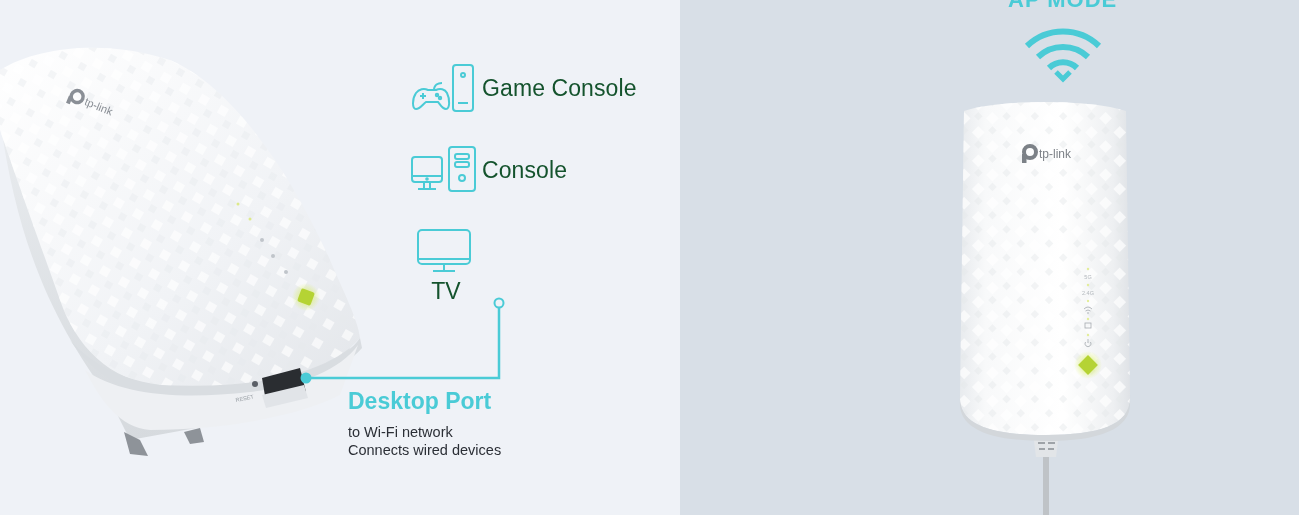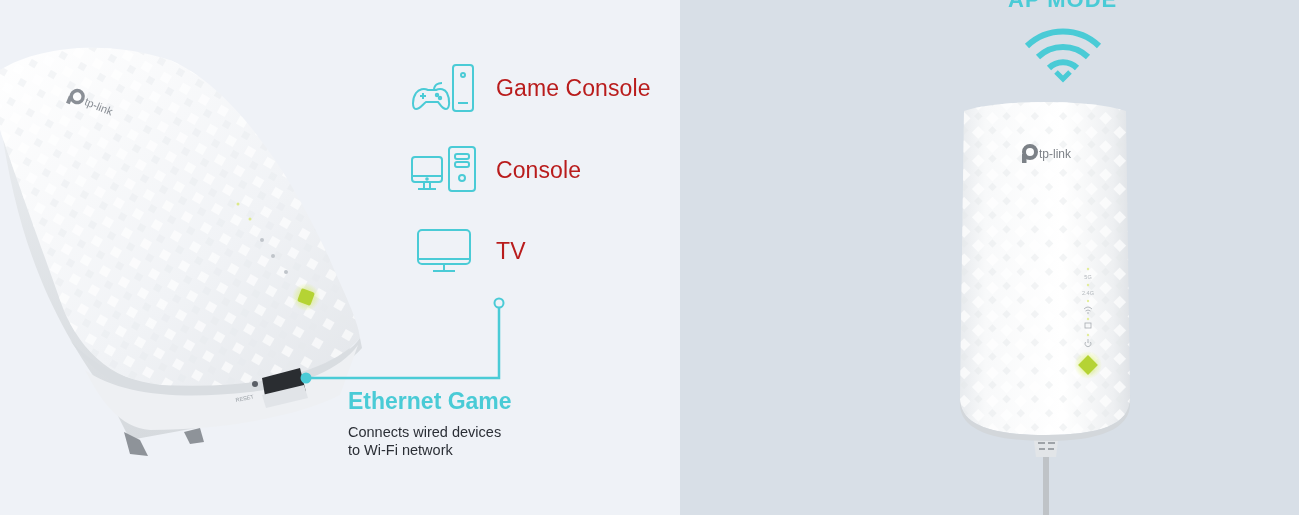--- a/index.html
+++ b/index.html
@@ -7,21 +7,21 @@
   body { font-family: "Liberation Sans", "DejaVu Sans", sans-serif; position: relative; background: #eff2f7; }
   .panel-left { position: absolute; left: 0; top: 0; width: 680px; height: 515px; background: #eff2f7; overflow: hidden; }
   .panel-right { position: absolute; left: 680px; top: 0; width: 619px; height: 515px; background: #d8dfe7; overflow: hidden; }
 
   
   .dev-left { position: absolute; left: 0; top: 0; width: 400px; height: 515px; }
 
   
   .dev-item { position: absolute; left: 410px; display: flex; align-items: center; }
   .dev-item .ico { width: 68px; height: 54px; display: flex; align-items: center; justify-content: flex-start; }
-  .dev-item .lbl { font-size: 23px; color: #b91c1c; margin-left: 18px; letter-spacing: 0.1px; }
+  .dev-item .lbl { font-size: 23px; color: #14532d; margin-left: 4px; letter-spacing: 0.1px; }
 
   
   .callout-svg { position: absolute; left: 0; top: 0; }
   .eth-title { position: absolute; left: 348px; top: 388px; font-size: 23px; font-weight: bold; color: #4acbd6; }
   .eth-desc { position: absolute; left: 348px; top: 423px; font-size: 14.5px; color: #2b2f36; line-height: 18px; width: 200px; }
 
   
   .ap-title { position: absolute; left: 328px; top: -13px; font-size: 22px; font-weight: bold; color: #4acbd6; letter-spacing: 1px; }
   .wifi-icon { position: absolute; left: 343px; top: 24px; }
   .dev-right { position: absolute; left: 270px; top: 95px; }
@@ -121,36 +121,36 @@
         <line x1="8" y1="44" x2="26" y2="44"></line>
         <rect x="39" y="2" width="26" height="44" rx="3"></rect>
         <rect x="45" y="9" width="14" height="5" rx="2"></rect>
         <rect x="45" y="17" width="14" height="5" rx="2"></rect>
         <circle cx="52" cy="33" r="3"></circle>
       </svg>
     </div>
     <span class="lbl">Console</span>
   </div>
 
-  <div class="dev-item" style="top:224px;">
+  <div class="dev-item" style="top:224px;flex-direction:column;">
     <div class="ico">
       <svg width="68" height="50" viewBox="0 0 68 50" fill="none" stroke="#4acbd6" stroke-width="2">
         <rect x="8" y="4" width="52" height="34" rx="4"></rect>
         <line x1="8" y1="33" x2="60" y2="33"></line>
         <line x1="34" y1="38" x2="34" y2="44"></line>
         <line x1="23" y1="45" x2="45" y2="45"></line>
       </svg>
     </div>
     <span class="lbl">TV</span>
   </div>
 
-  <div class="eth-title">Ethernet Game</div>
+  <div class="eth-title">Desktop Port</div>
   <div class="eth-desc">
+    <div>to Wi-Fi network</div>
     <div>Connects wired devices</div>
-    <div>to Wi-Fi network</div>
   </div>
 </div>
 
 <div class="panel-right">
   <div class="ap-title">AP MODE</div>
 
   <svg class="wifi-icon" width="80" height="60" viewBox="0 0 80 60" fill="none" stroke="#4acbd6" stroke-width="6" stroke-linecap="butt">
     <path d="M4 22 A 52 52 0 0 1 76 22"></path>
     <path d="M15 33 A 36 36 0 0 1 65 33"></path>
     <path d="M26 44 A 20 20 0 0 1 54 44"></path>

